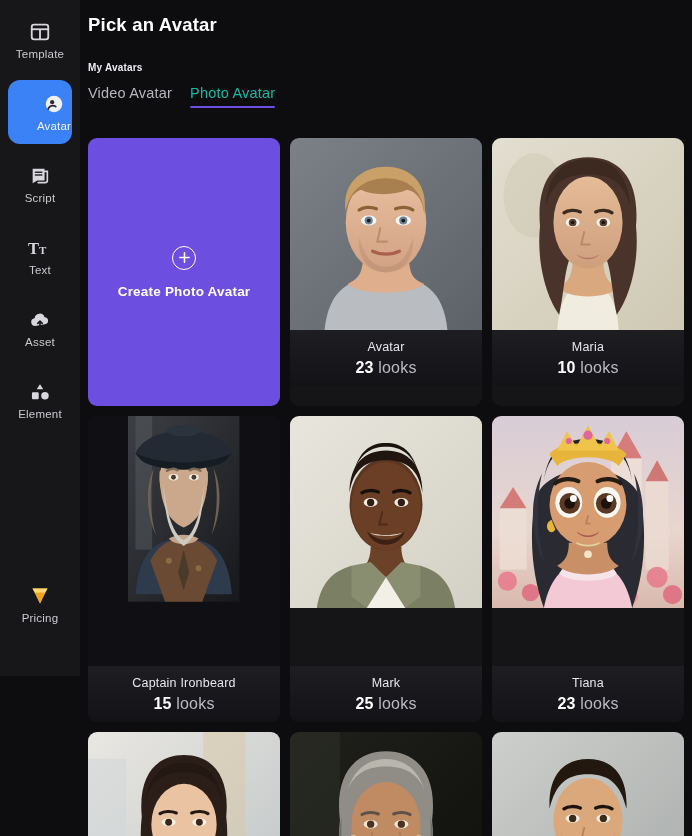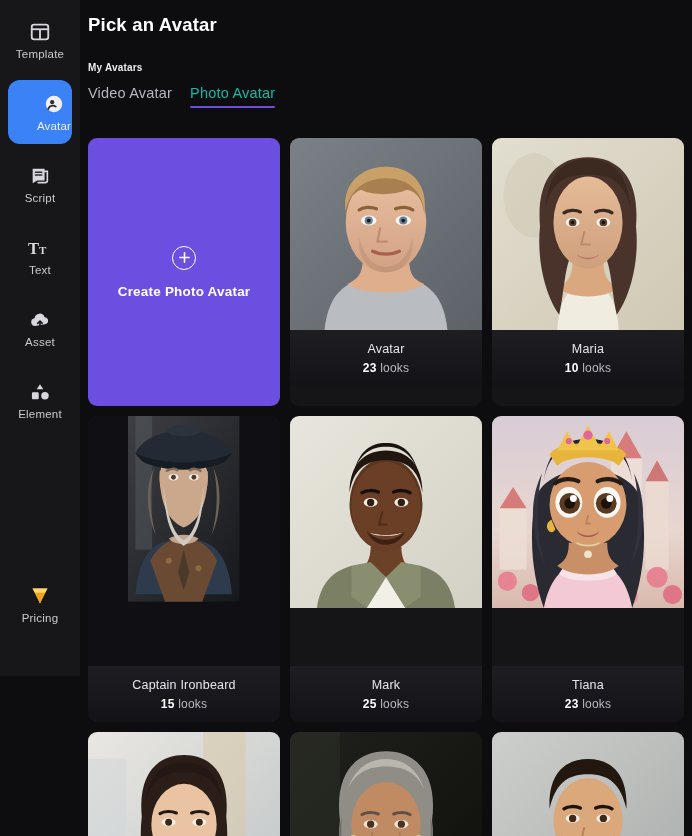--- a/index.html
+++ b/index.html
@@ -88,21 +88,21 @@
   .thumb.letterbox .inner { left:21%; right:21%; }
   .thumb.tall { height:250px; }
 
   .meta {
     height:56px;
     background:linear-gradient(180deg,#1d1d22 0%, #131317 100%);
     display:flex; flex-direction:column;
     align-items:center; justify-content:center; gap:5px;
   }
   .meta-name { font-size:12.5px; color:#e6e6ec; letter-spacing:.2px; }
-  .meta-looks { font-size:12px; color:#b9b9c2; letter-spacing:.2px; }
+  .meta-looks { font-size:16px; color:#b9b9c2; letter-spacing:.2px; }
   .meta-looks b { color:#ffffff; font-weight:bold; }
 
   .row3 .card { border-radius:9px 9px 0 0; }
   .row3 .thumb { height:186px; }
   .grid.row-gap { margin-top:10px; }
 </style>
 </head>
 <body>
 
 <div class="app">

